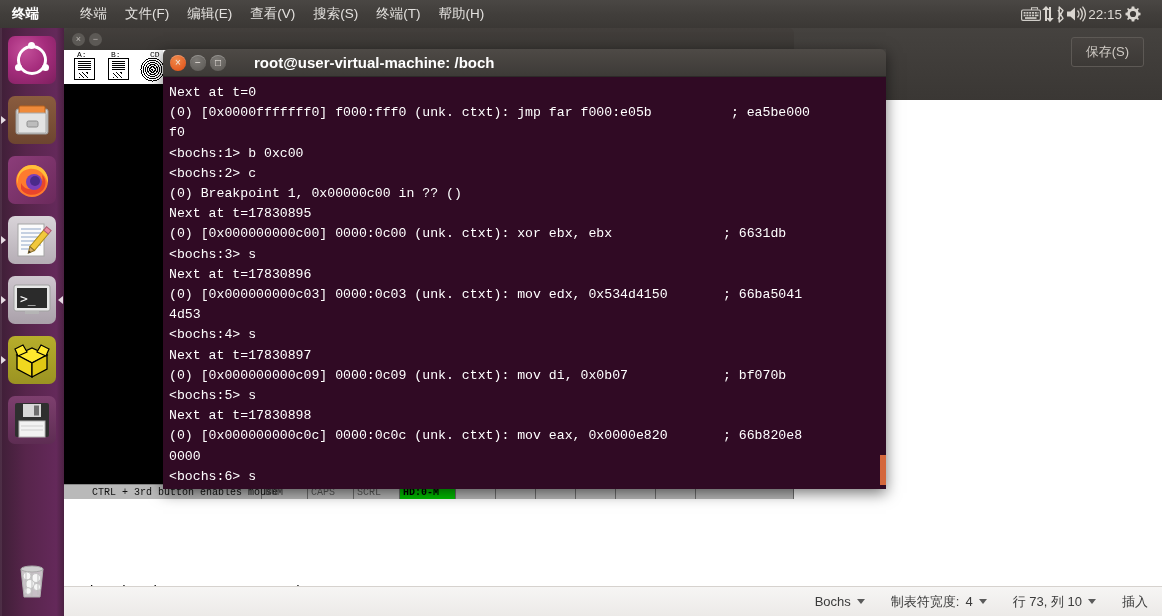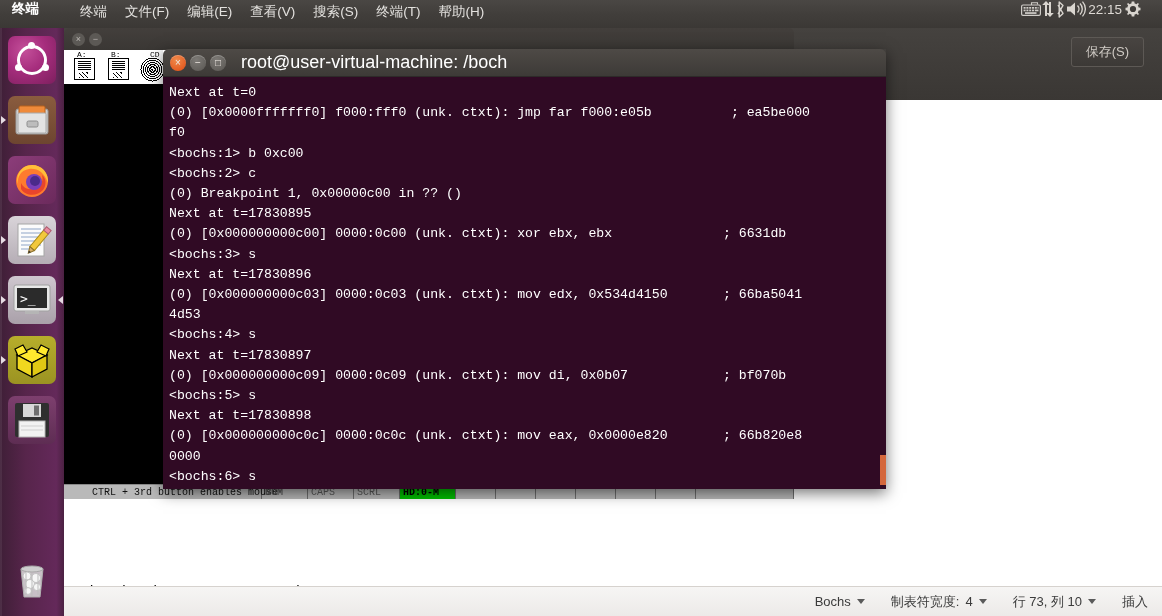--- a/index.html
+++ b/index.html
@@ -8,21 +8,21 @@
     overflow: hidden;
     font-family: "Liberation Sans", sans-serif;
     background: #2c2c2c;
   }
   #screen { position: relative; width: 1162px; height: 616px; overflow: hidden; }
 
   
   #top-panel {
     position: absolute; left: 0; top: 0; width: 1162px; height: 28px;
     background: linear-gradient(to bottom, #4a4744 0%, #413e3b 50%, #3b3835 100%);
-    display: flex; align-items: flex-start;
+    display: flex; align-items: center;
     color: #e8e8e8; font-size: 13.5px;
     z-index: 60;
   }
   #panel-appname {
     font-weight: bold; color: #ffffff;
     padding: 0 10px 0 12px;
     font-size: 13.5px;
   }
   #panel-menu { display: flex; align-items: center; margin-left: 22px; }
   .menu-item {
@@ -142,21 +142,21 @@
     border-bottom: 1px solid #2d2a28;
   }
   .tb-btn { width: 16px; height: 16px; border-radius: 50%; margin-right: 4px; position: relative;
             box-shadow: inset 0 1px 0 rgba(255,255,255,.25); }
   .tb-close { background: radial-gradient(circle at 40% 32%, #f08a4b, #df4b12); }
   .tb-min { background: radial-gradient(circle at 40% 32%, #7d7a76, #595652); }
   .tb-max { background: radial-gradient(circle at 40% 32%, #7d7a76, #595652); }
   .tb-glyph { position: absolute; inset: 0; display:flex; align-items:center; justify-content:center;
               font-size: 10px; color: #efe9e3; line-height: 1; font-family: "Liberation Sans", sans-serif;}
   #term-title {
-    color: #ffffff; font-size: 18px; font-weight: normal; margin-left: 11px;
+    color: #ffffff; font-size: 15px; font-weight: bold; margin-left: 24px;
   }
   #term-body {
     width: 723px; height: 412px; background: #300a24;
     padding: 5px 0 0 6px; position: relative; overflow: hidden;
   }
   #term-text {
     font-family: "Liberation Mono", monospace;
     font-size: 13.2px; line-height: 18.2px;
     color: #ffffff; white-space: pre;
   }

